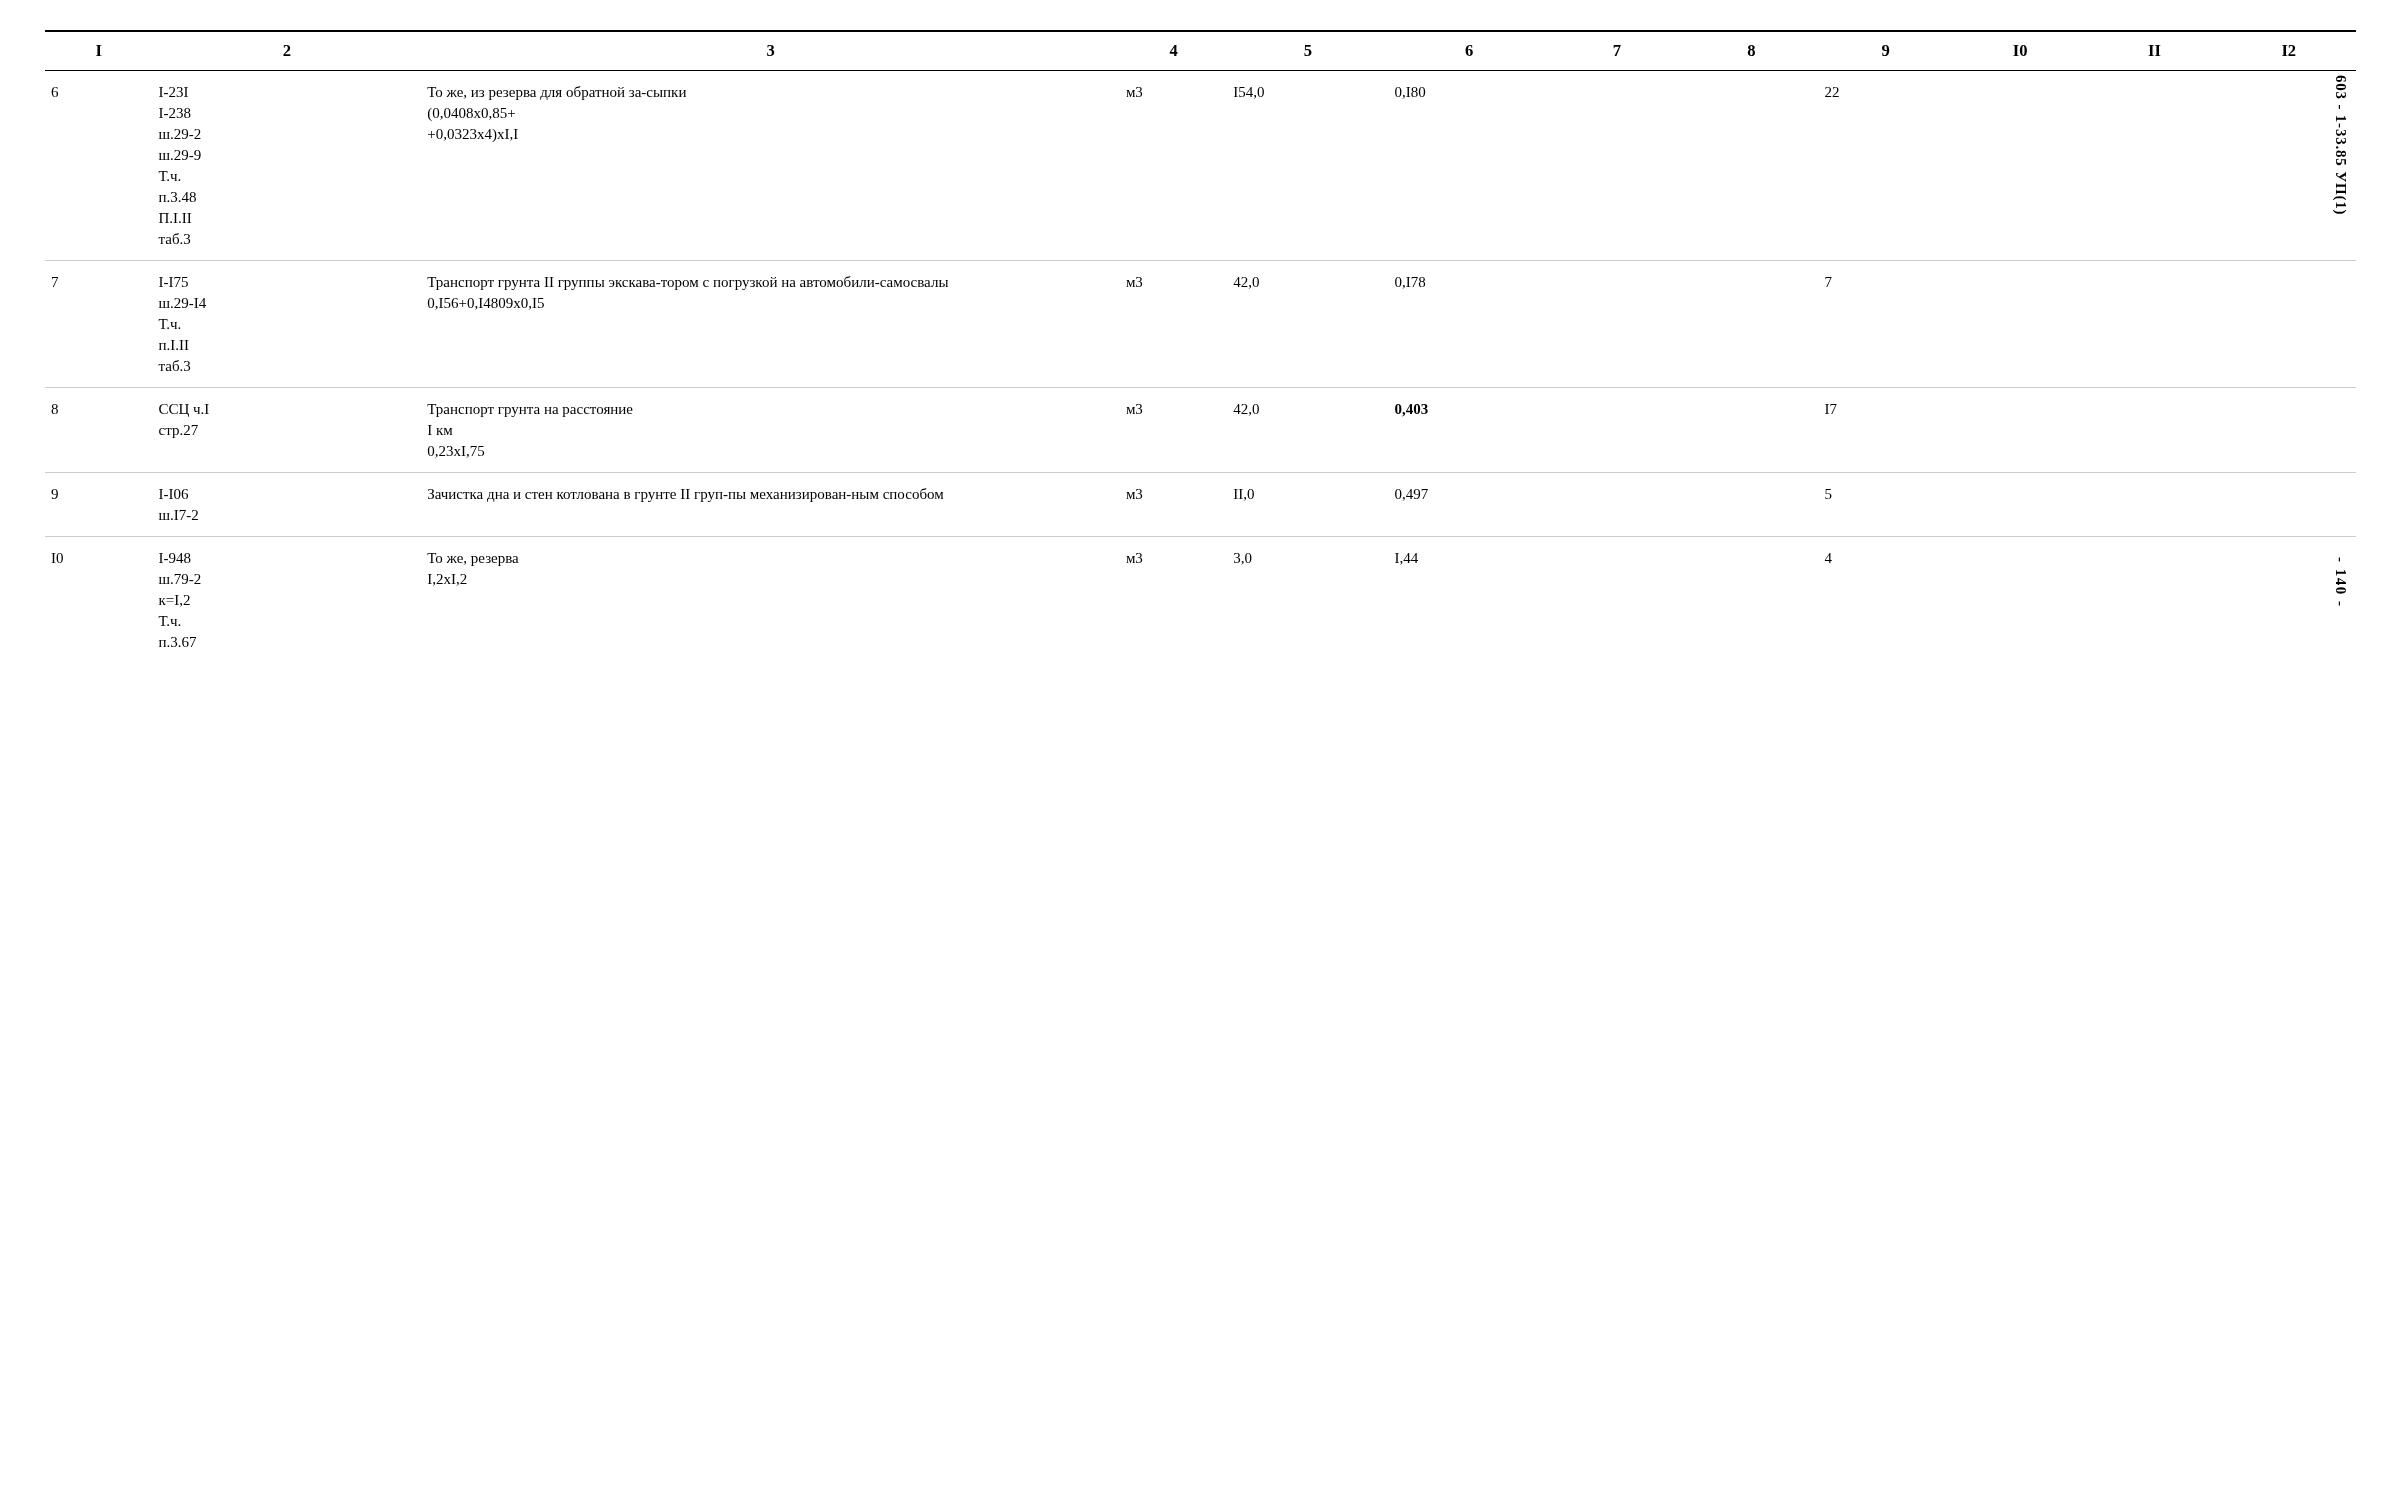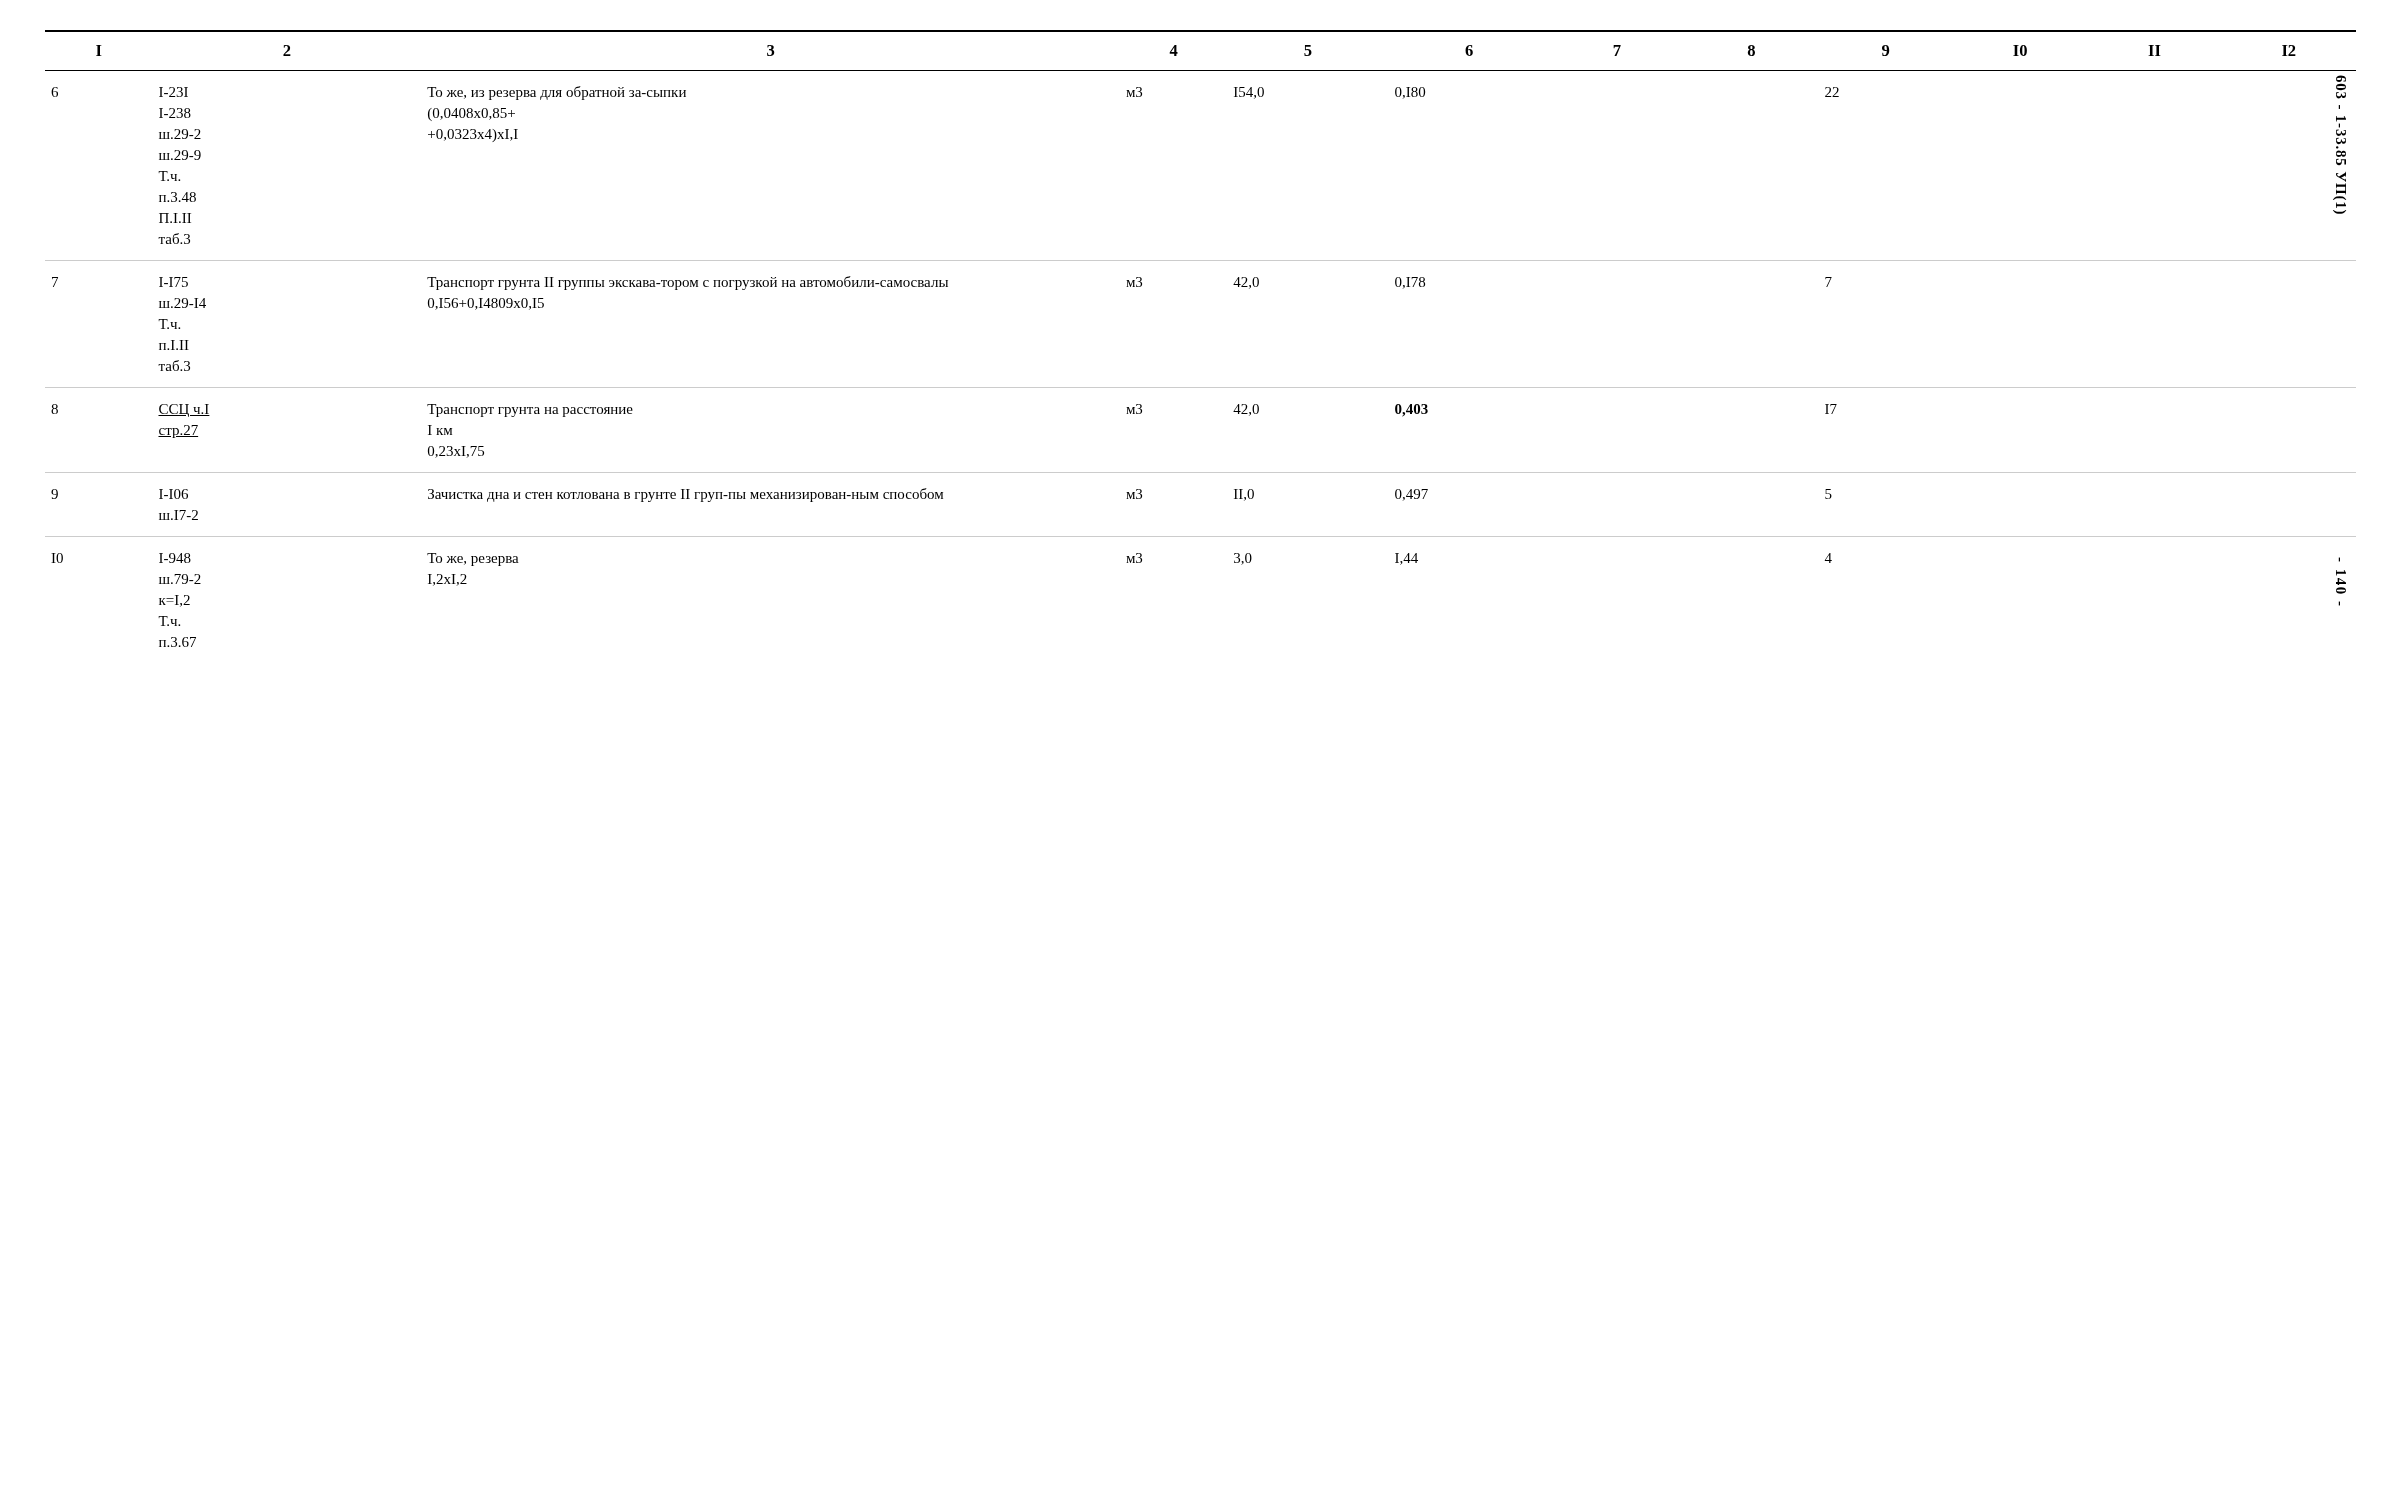--- a/index.html
+++ b/index.html
@@ -144,21 +144,21 @@
           <td class="col-6" style="white-space: pre-wrap;">0,I78</td>
           <td class="col-7" style="white-space: pre-wrap;"></td>
           <td class="col-8" style="white-space: pre-wrap;"></td>
           <td class="col-9" style="white-space: pre-wrap;">7</td>
           <td class="col-10" style="white-space: pre-wrap;"></td>
           <td class="col-11" style="white-space: pre-wrap;"></td>
           <td class="col-12" style="white-space: pre-wrap;"></td>
         </tr>
         <tr>
           <td class="col-1" style="white-space: pre-wrap;">8</td>
-          <td class="col-2" style="white-space: pre-wrap; text-decoration: underline;">ССЦ ч.I
+          <td class="col-2" style="white-space: pre-wrap;">ССЦ ч.I
 стр.27</td>
           <td class="col-3" style="white-space: pre-wrap;">Транспорт грунта на расстояние
 I км
 0,23хI,75</td>
           <td class="col-4" style="white-space: pre-wrap;">м3</td>
           <td class="col-5" style="white-space: pre-wrap;">42,0</td>
           <td class="col-6" style="white-space: pre-wrap; font-weight: bold;">0,403</td>
           <td class="col-7" style="white-space: pre-wrap;"></td>
           <td class="col-8" style="white-space: pre-wrap;"></td>
           <td class="col-9" style="white-space: pre-wrap;">I7</td>

